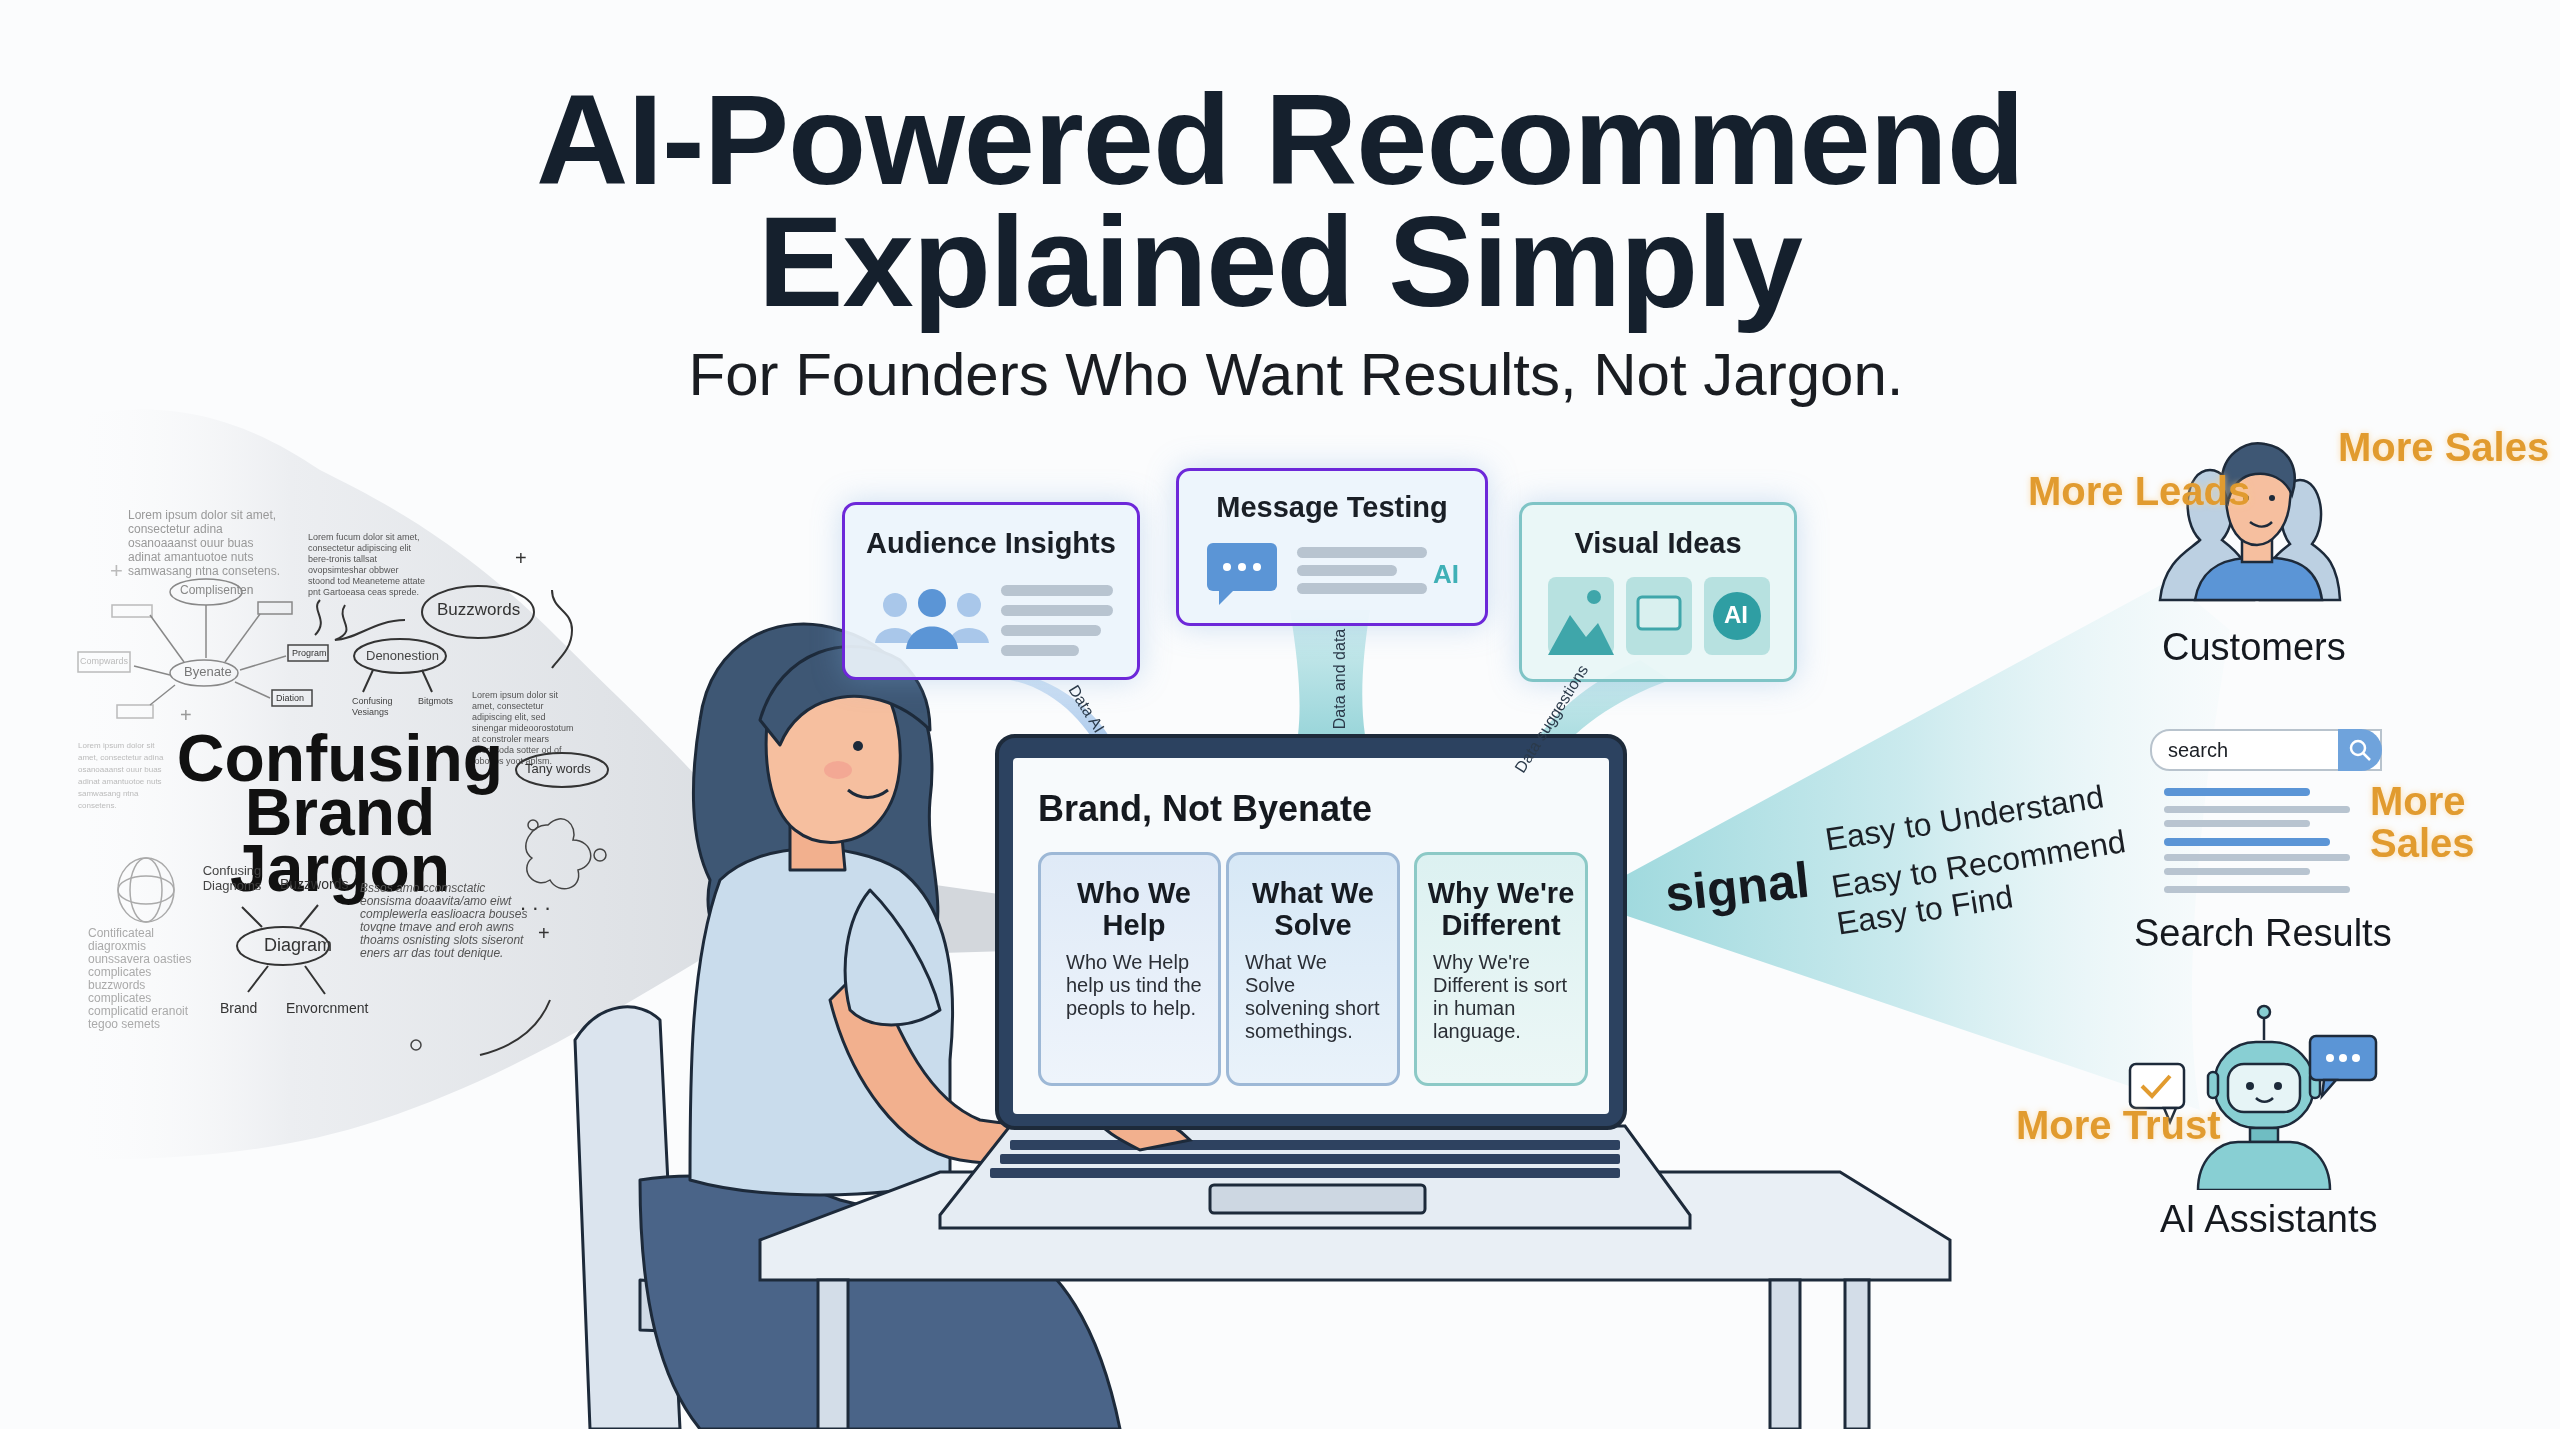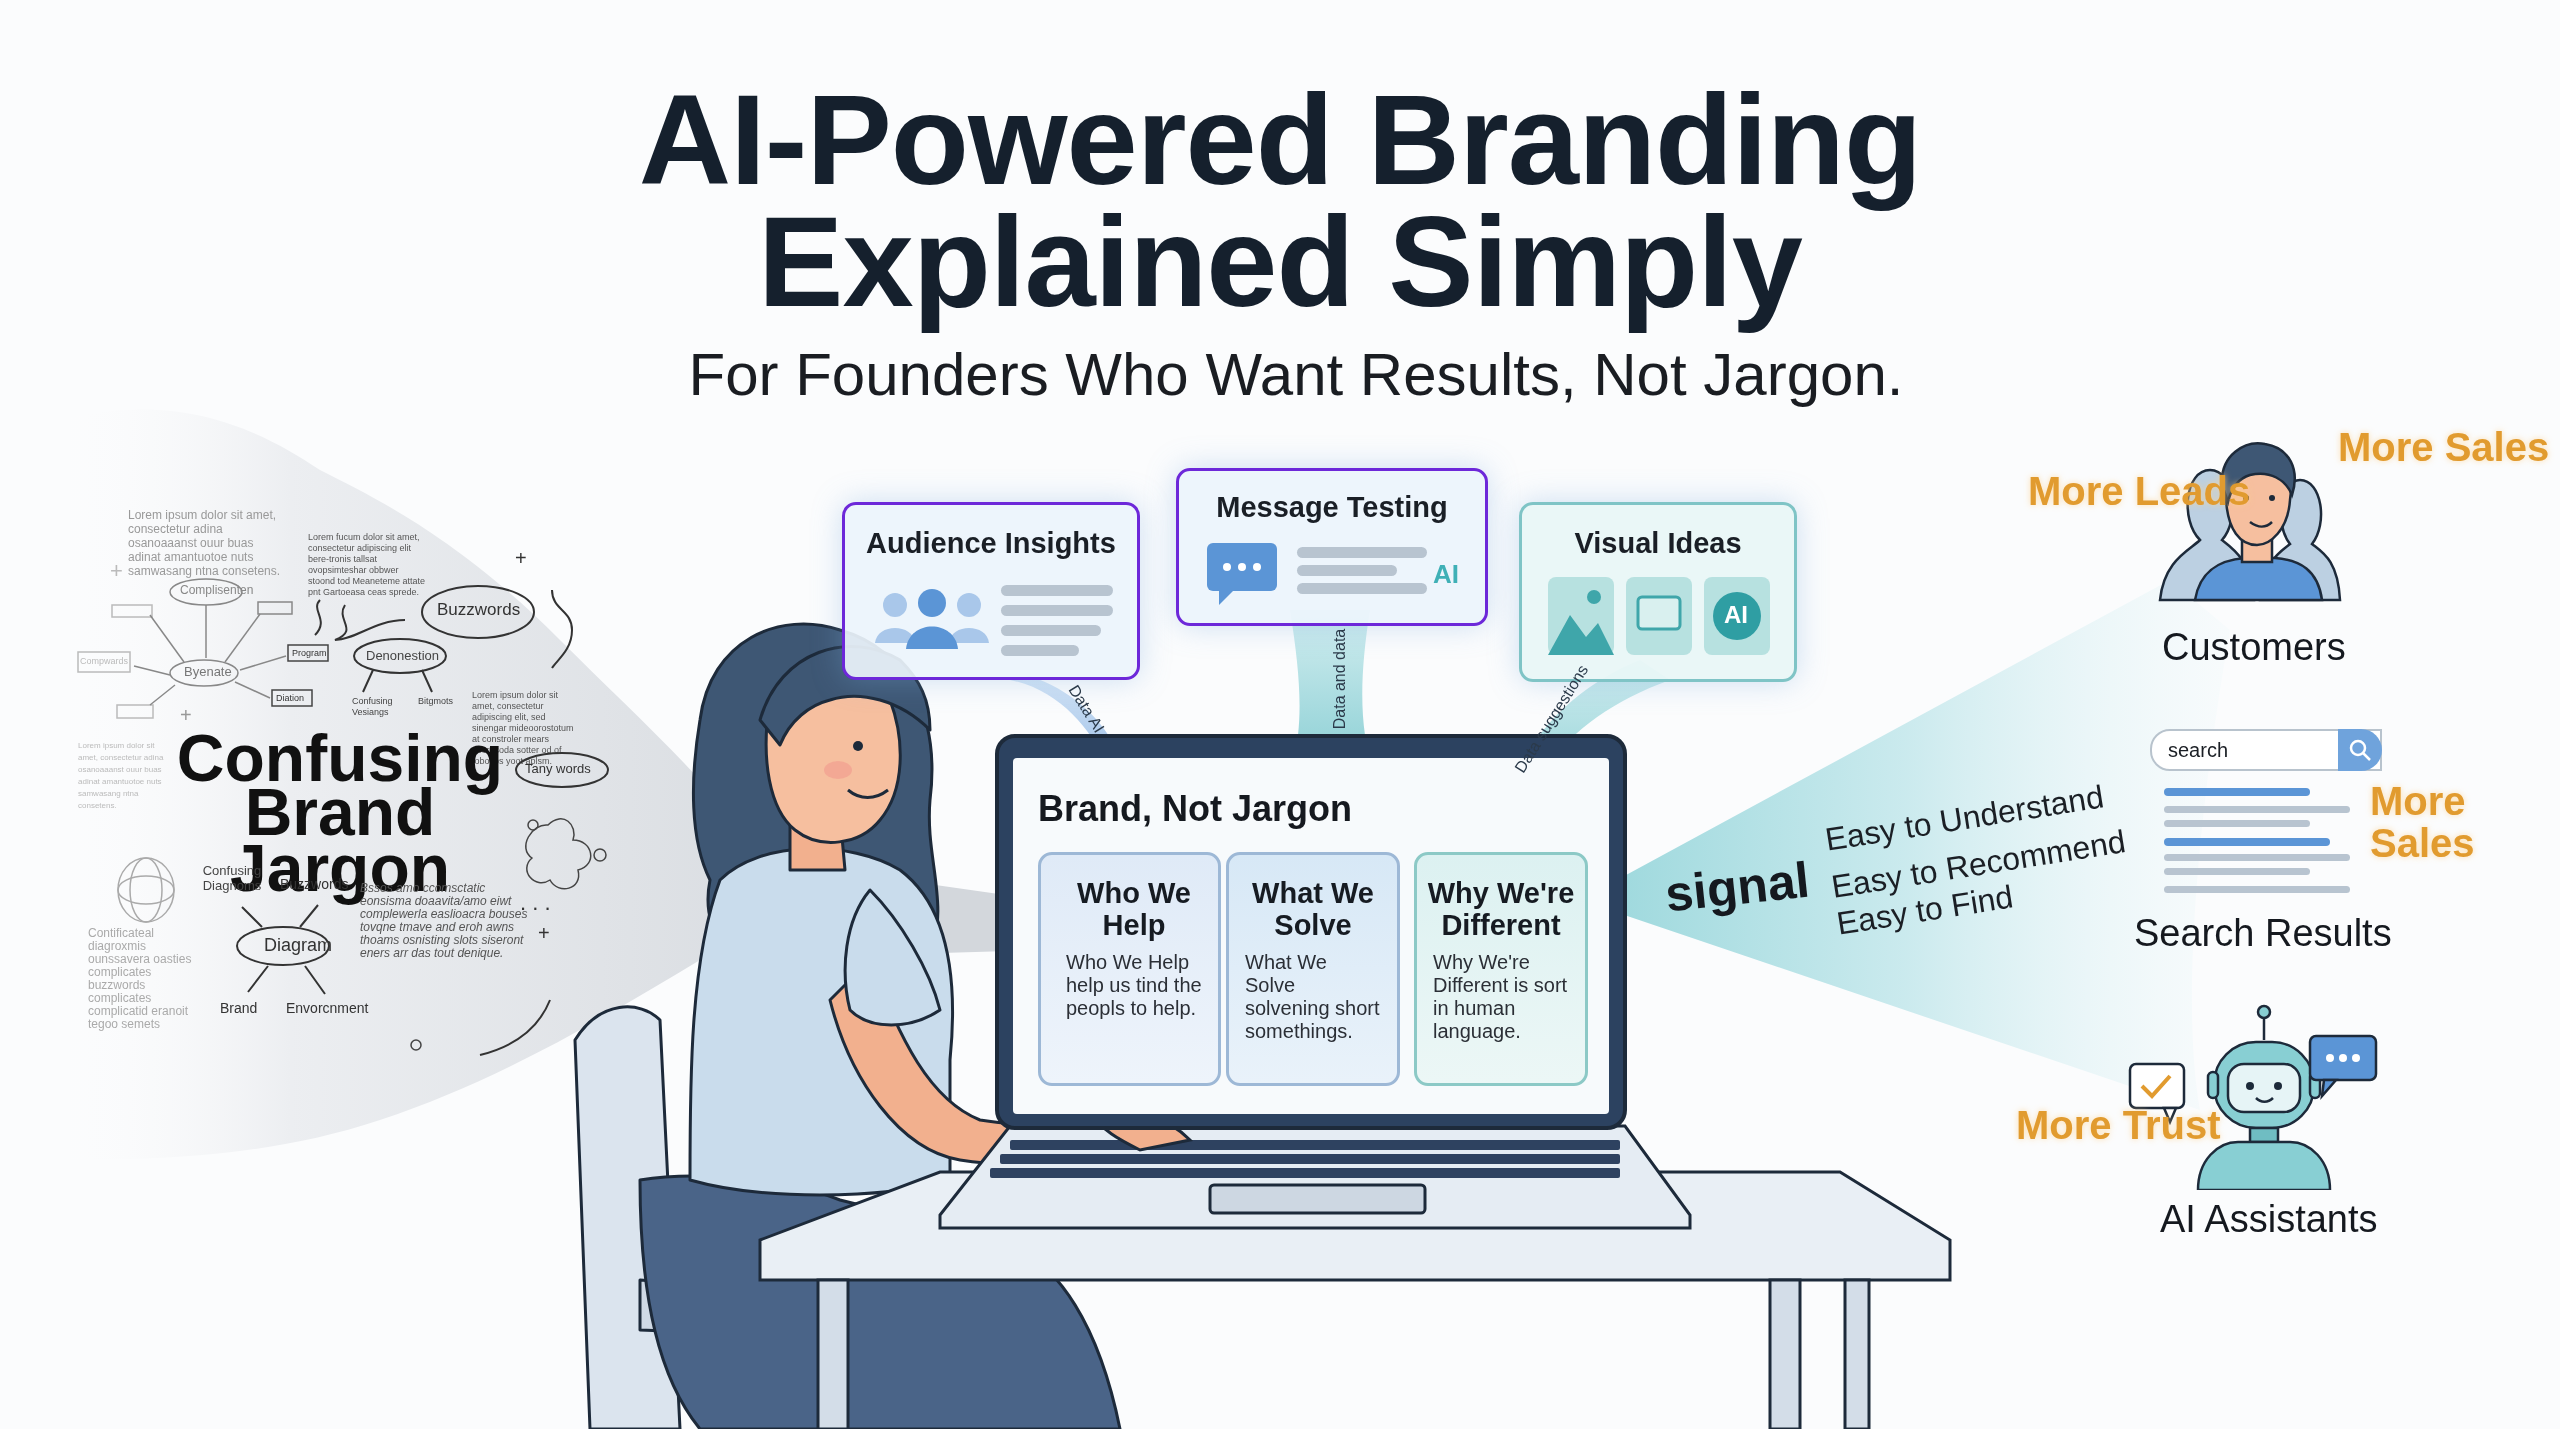--- a/index.html
+++ b/index.html
@@ -18,21 +18,21 @@
   .screen-card{position:absolute;top:852px;width:168px;height:228px;border-radius:14px;border:3px solid #9db8d6;}
   .screen-card h4{margin:22px 0 10px;font-size:29px;line-height:32px;font-weight:700;text-align:center;color:#161b22;}
   .screen-card p{margin:0 16px;font-size:20px;line-height:23px;color:#2b2f36;}
   .orange{font-weight:700;color:#e19b2f;font-size:40px;line-height:42px;text-shadow:0 0 6px rgba(255,210,140,.7);}
   .target-label{font-size:38px;color:#15191f;}
   .easy{font-size:32px;color:#1b1f25;}
 </style>
 </head>
 <body>
 
-<div class="abs title" style="top:76px;">AI-Powered Branding</div>
+<div class="abs title" style="top:76px;">AI-Powered Recommend</div>
 <div class="abs title" style="top:198px;">Explained Simply</div>
 <div class="abs subtitle">For Founders Who Want Results, Not Jargon.</div>
 
 <svg class="layer" width="2560" height="1429">
   <defs>
     <linearGradient id="cloudGrad" x1="0" y1="0" x2="1" y2="0">
       <stop offset="0" stop-color="#ffffff" stop-opacity="0"></stop>
       <stop offset="0.25" stop-color="#eceef1"></stop>
       <stop offset="0.9" stop-color="#d3d7dc"></stop>
     </linearGradient>
@@ -181,21 +181,21 @@
     <rect x="1000" y="1154" width="620" height="10" rx="2"></rect>
     <rect x="990" y="1168" width="630" height="10" rx="2"></rect>
   </g>
 
   <path d="M1090,1110 C1130,1100 1170,1120 1190,1140 L1140,1150 C1120,1140 1100,1130 1090,1110 Z" fill="#f2b08e" stroke="#1d2a3a" stroke-width="3"></path>
 
   <rect x="997" y="736" width="628" height="392" rx="18" fill="#2c4260" stroke="#1d2a3a" stroke-width="4"></rect>
   <rect x="1013" y="758" width="596" height="356" rx="4" fill="#f7fafc"></rect>
 </svg>
 
-<div class="abs" style="left:1038px;top:788px;font-size:36px;font-weight:700;color:#15191f;">Brand, Not Jargon</div>
+<div class="abs" style="left:1038px;top:788px;font-size:36px;font-weight:700;color:#15191f;">Brand, Not Byenate</div>
 
 <div class="screen-card" style="left:1038px;background:linear-gradient(180deg,#dfeaf7,#eef4fb);padding-left:9px;">
   <h4>Who We Help</h4>
   <p>Who We Help help us tind the peopls to help.</p>
 </div>
 <div class="screen-card" style="left:1226px;background:linear-gradient(180deg,#d7e8f6,#e9f2fa);">
   <h4>What We Solve</h4>
   <p>What We Solve solvening short somethings.</p>
 </div>
 <div class="screen-card" style="left:1414px;border-color:#8cc9c6;background:linear-gradient(180deg,#dcf1f1,#ecf7f6);">

